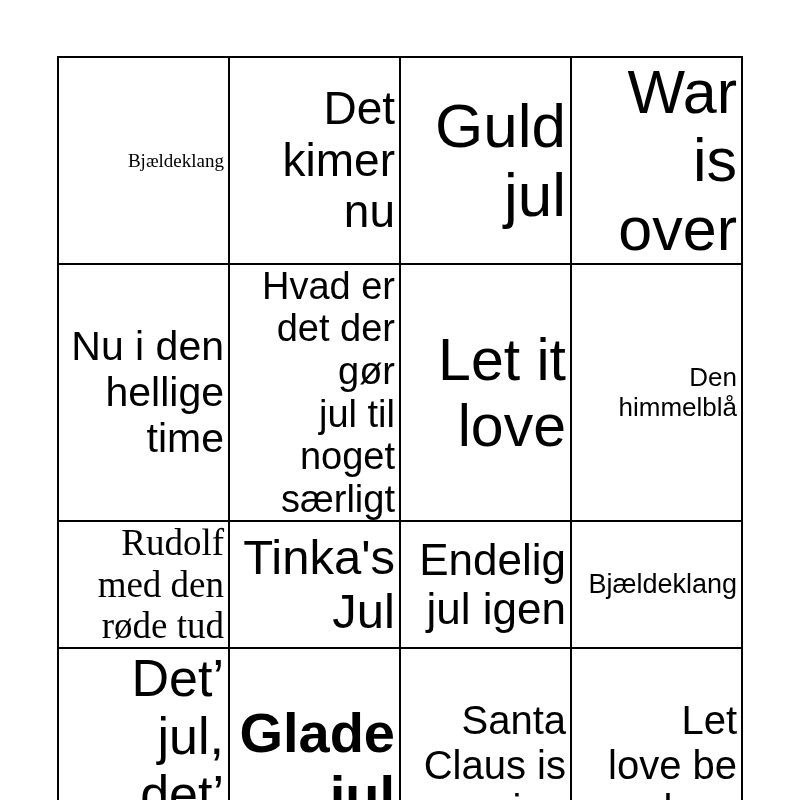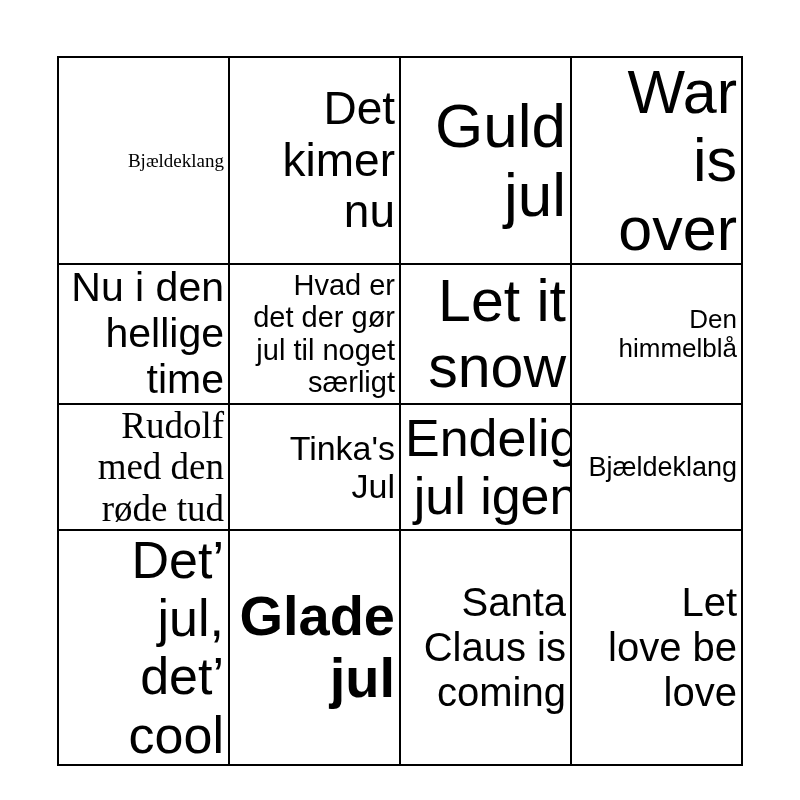--- a/index.html
+++ b/index.html
@@ -37,26 +37,26 @@
     white-space: pre-line;
     line-height: 1.12;
     color: #000000;
   }
   
   .fs-r1c1 { font-size: 19px; font-family: Liberation Serif, serif; }
   .fs-r1c2 { font-size: 46px; }
   .fs-r1c3 { font-size: 62px; }
   .fs-r1c4 { font-size: 61px; }
   .fs-r2c1 { font-size: 41px; }
-  .fs-r2c2 { font-size: 29px; }
+  .fs-r2c2 { font-size: 38px; }
   .fs-r2c3 { font-size: 59px; }
   .fs-r2c4 { font-size: 26px; }
   .fs-r3c1 { font-size: 37px; font-family: Liberation Serif, serif; }
-  .fs-r3c2 { font-size: 34px; }
-  .fs-r3c3 { font-size: 52px; }
+  .fs-r3c2 { font-size: 49px; }
+  .fs-r3c3 { font-size: 44px; }
   .fs-r3c4 { font-size: 27px; }
   .fs-r4c1 { font-size: 52px; }
   .fs-r4c2 { font-size: 56px; font-weight: bold; }
   .fs-r4c3 { font-size: 40px; }
   .fs-r4c4 { font-size: 40px; }
 </style>
 </head>
 <body>
 
 <div class="card-wrap">
@@ -87,21 +87,21 @@
 time</span>
         </td>
         <td>
           <span class="cell-label fs-r2c2">Hvad er
 det der gør
 jul til noget
 særligt</span>
         </td>
         <td>
           <span class="cell-label fs-r2c3">Let it
-snow</span>
+love</span>
         </td>
         <td>
           <span class="cell-label fs-r2c4">Den
 himmelblå</span>
         </td>
       </tr>
       <tr>
         <td>
           <span class="cell-label fs-r3c1">Rudolf
 med den

